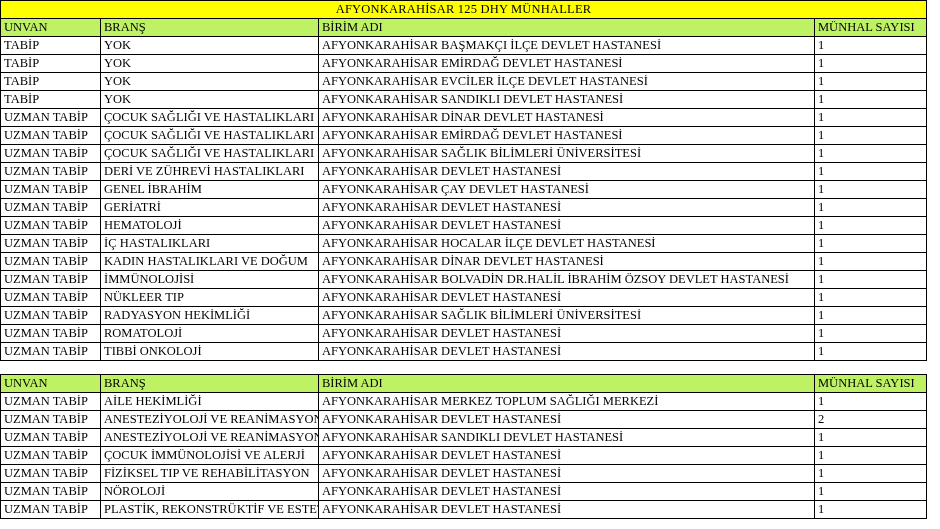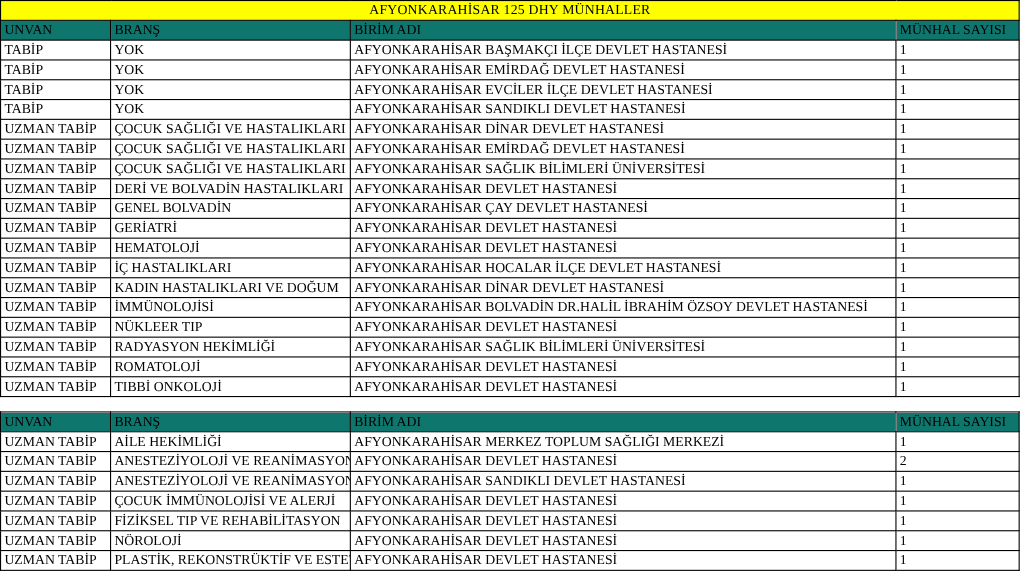--- a/index.html
+++ b/index.html
@@ -38,21 +38,21 @@
     white-space: nowrap;
     overflow: hidden;
   }
   .banner {
     background: #ffff00;
     font-weight: bold;
     text-align: center !important;
     letter-spacing: 0.2px;
   }
   .hdr {
-    background: #0f766e;
+    background: #bef264;
     font-weight: bold;
   }
   .num {
     text-align: left;
   }
   .col-unvan { width: 100px; }
   .col-brans { width: 218px; }
   .col-birim { width: 496px; }
   .col-munhal { width: 112px; }
   .spacer {
@@ -121,27 +121,27 @@
         <td class="num">1</td>
       </tr>
       <tr>
         <td>UZMAN TABİP</td>
         <td>ÇOCUK SAĞLIĞI VE HASTALIKLARI</td>
         <td>AFYONKARAHİSAR SAĞLIK BİLİMLERİ ÜNİVERSİTESİ</td>
         <td class="num">1</td>
       </tr>
       <tr>
         <td>UZMAN TABİP</td>
-        <td>DERİ VE BOLVADİN HASTALIKLARI</td>
-        <td>AFYONKARAHİSAR DEVLET HASTANESİ</td>
-        <td class="num">1</td>
-      </tr>
-      <tr>
-        <td>UZMAN TABİP</td>
-        <td>GENEL BOLVADİN</td>
+        <td>DERİ VE ZÜHREVİ HASTALIKLARI</td>
+        <td>AFYONKARAHİSAR DEVLET HASTANESİ</td>
+        <td class="num">1</td>
+      </tr>
+      <tr>
+        <td>UZMAN TABİP</td>
+        <td>GENEL İBRAHİM</td>
         <td>AFYONKARAHİSAR ÇAY DEVLET HASTANESİ</td>
         <td class="num">1</td>
       </tr>
       <tr>
         <td>UZMAN TABİP</td>
         <td>GERİATRİ</td>
         <td>AFYONKARAHİSAR DEVLET HASTANESİ</td>
         <td class="num">1</td>
       </tr>
       <tr>

